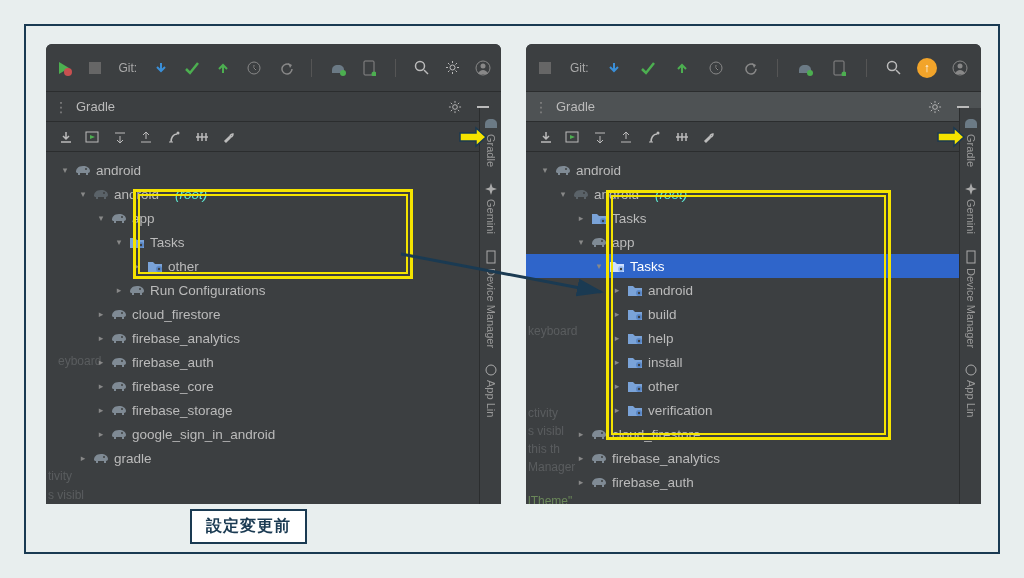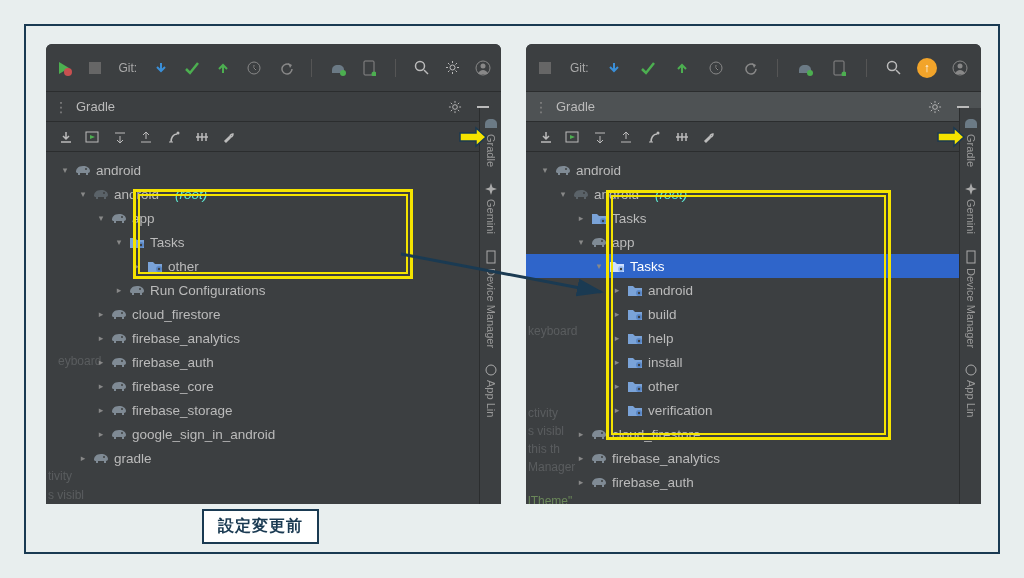--- a/index.html
+++ b/index.html
@@ -149,21 +149,21 @@
     position: absolute;
     bottom: 8px;
     border: 2px solid #1a3a52;
     background: #fff;
     color: #1a3a52;
     font-size: 16px;
     font-weight: bold;
     padding: 5px 14px;
     letter-spacing: 1px;
   }
-  .caption.left { left: 176px; text-align: center; }
+  .caption.left { left: 164px; text-align: center; }
   .caption.right { left: 562px; }
 
   .bg-text {
     position: absolute;
     color: #5a5d5f;
     font-size: 12px;
     font-family: Liberation Sans, sans-serif;
     white-space: pre;
   }
 

